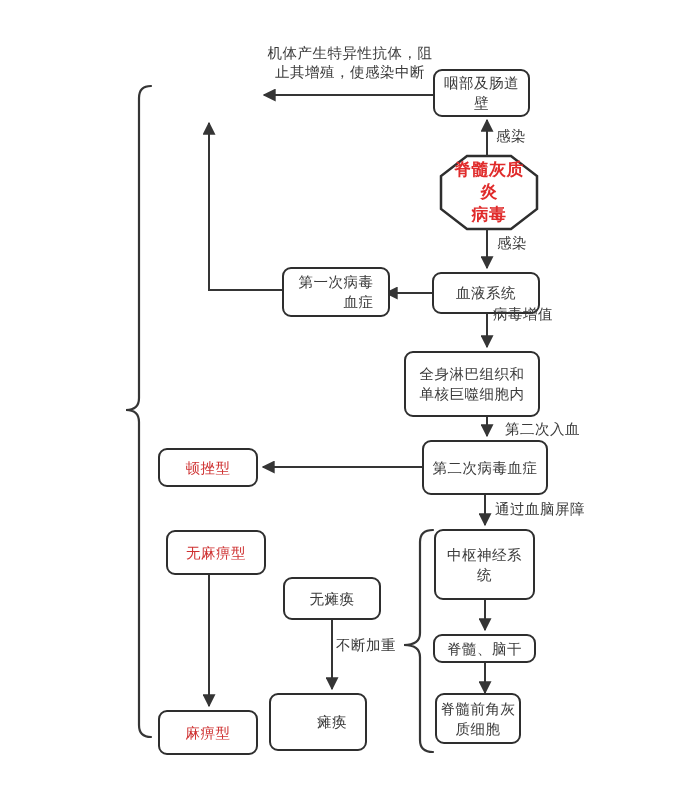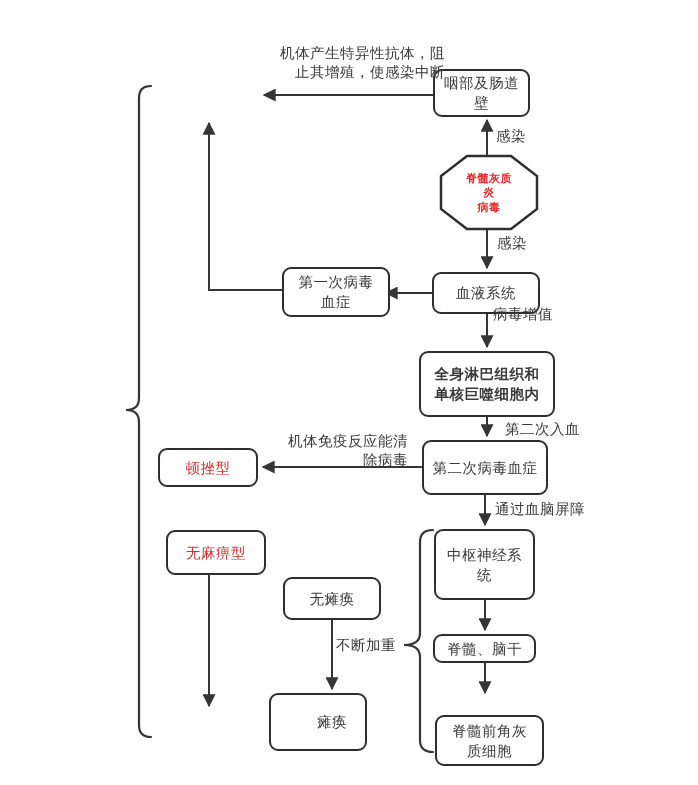--- a/index.html
+++ b/index.html
@@ -13,28 +13,28 @@
   .node{
     position:absolute;box-sizing:border-box;
     border:2px solid #2e2e2e;border-radius:9px;background:#fff;
     display:flex;align-items:center;justify-content:center;
     font-size:14.5px;line-height:1.38;color:var(--ink);
     text-align:center;white-space:pre-line;letter-spacing:0.5px;
   }
   .node.red{color:var(--red);}
   .octagon-label{
     position:absolute;display:flex;align-items:center;justify-content:center;
-    font-size:11px;font-weight:bold;line-height:1.3;color:#e02b2b;
+    font-size:17px;font-weight:bold;line-height:1.3;color:#e02b2b;
     text-align:center;white-space:pre-line;letter-spacing:0.5px;
   }
   .edge-label{
     position:absolute;font-size:14.5px;color:var(--ink);
     white-space:pre-line;letter-spacing:0.5px;line-height:1.3;
   }
-  .edge-label.center{text-align:right;}
+  .edge-label.center{text-align:center;}
 </style>
 </head>
 <body>
 
 <div class="canvas" style="--red: #cf3232; --line: #353535;">
 
   <svg class="wires" viewBox="0 0 698 785">
     <defs>
       <marker id="ah" viewBox="0 0 10 10" refX="9" refY="5" markerWidth="6.5" markerHeight="6.5" orient="auto-start-reverse">
         <path d="M0,0 L10,5 L0,10 z" fill="#353535"></path>
@@ -64,56 +64,55 @@
 
   <div class="node" style="left:433px;top:69px;width:97px;height:48px;">咽部及肠道
 壁</div>
 
   <div class="octagon-label" style="left: 441px; top: 156px; width: 96px; height: 73px; color: rgb(224, 43, 43);">脊髓灰质
 炎
 病毒</div>
 
   <div class="node" style="left:432px;top:272px;width:108px;height:42px;">血液系统</div>
 
-  <div class="node" style="left:282px;top:267px;width:108px;height:50px;">第一次病毒
+  <div class="node" style="left:282px;top:267px;width:108px;height:50px;text-align:right;">第一次病毒
 血症</div>
 
-  <div class="node" style="left:419px;top:351px;width:136px;height:66px;font-weight:bold;">全身淋巴组织和
+  <div class="node" style="left:404px;top:351px;width:136px;height:66px;">全身淋巴组织和
 单核巨噬细胞内</div>
 
   <div class="node" style="left:422px;top:440px;width:126px;height:55px;">第二次病毒血症</div>
 
   <div class="node red" style="left:158px;top:448px;width:100px;height:39px;">顿挫型</div>
 
   <div class="node" style="left:434px;top:529px;width:101px;height:71px;">中枢神经系
 统</div>
 
   <div class="node red" style="left:166px;top:530px;width:100px;height:45px;">无麻痹型</div>
 
   <div class="node" style="left:283px;top:577px;width:98px;height:43px;">无瘫痪</div>
 
   <div class="node" style="left:433px;top:634px;width:103px;height:29px;">脊髓、脑干</div>
 
   <div class="node" style="left:269px;top:693px;width:98px;height:58px;padding-left:28px;">瘫痪</div>
 
-  <div class="node" style="left:435px;top:715px;width:109px;height:51px;">脊髓前角灰
+  <div class="node" style="left:435px;top:693px;width:86px;height:51px;">脊髓前角灰
 质细胞</div>
 
+  <div class="node red" style="left:158px;top:710px;width:100px;height:45px;">麻痹型</div>
 
   <div class="edge-label center" style="left:255px;top:44px;width:190px;">机体产生特异性抗体，阻
 止其增殖，使感染中断</div>
 
   <div class="edge-label" style="left:496px;top:127px;">感染</div>
 
   <div class="edge-label" style="left:497px;top:234px;">感染</div>
 
   <div class="edge-label" style="left:493px;top:306px;font-family:Liberation Mono, monospace;">病毒增值</div>
 
   <div class="edge-label" style="left:505px;top:420px;">第二次入血</div>
 
-  <div class="edge-label center" style="left:278px;top:432px;width:130px;">机体免疫反应能清
-除病毒</div>
 
   <div class="edge-label" style="left:495px;top:500px;">通过血脑屏障</div>
 
   <div class="edge-label" style="left:336px;top:636px;">不断加重</div>
 
 </div>
 
 </body></html>

